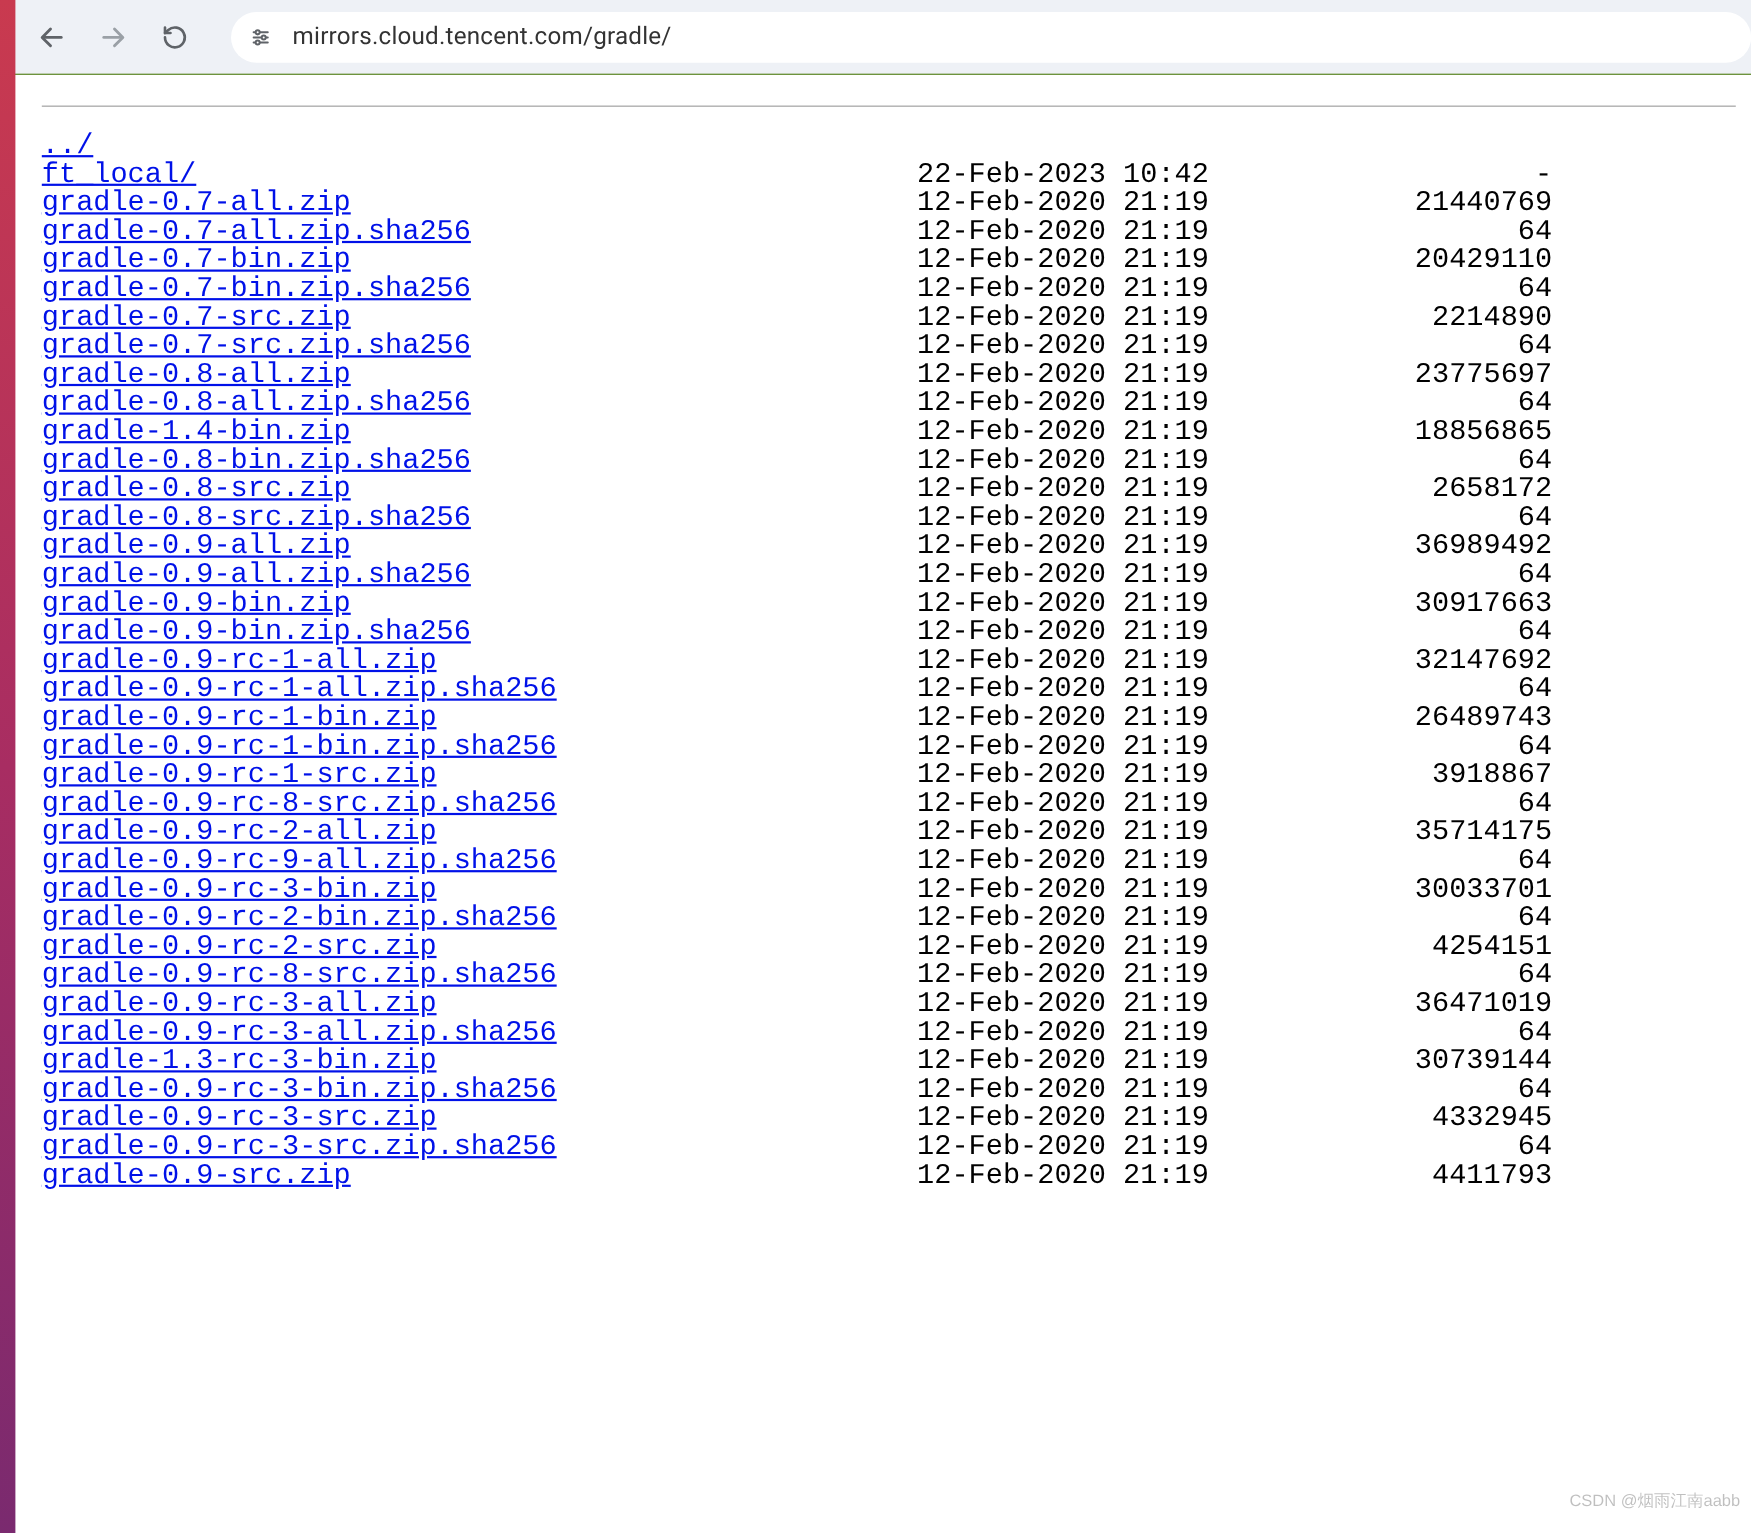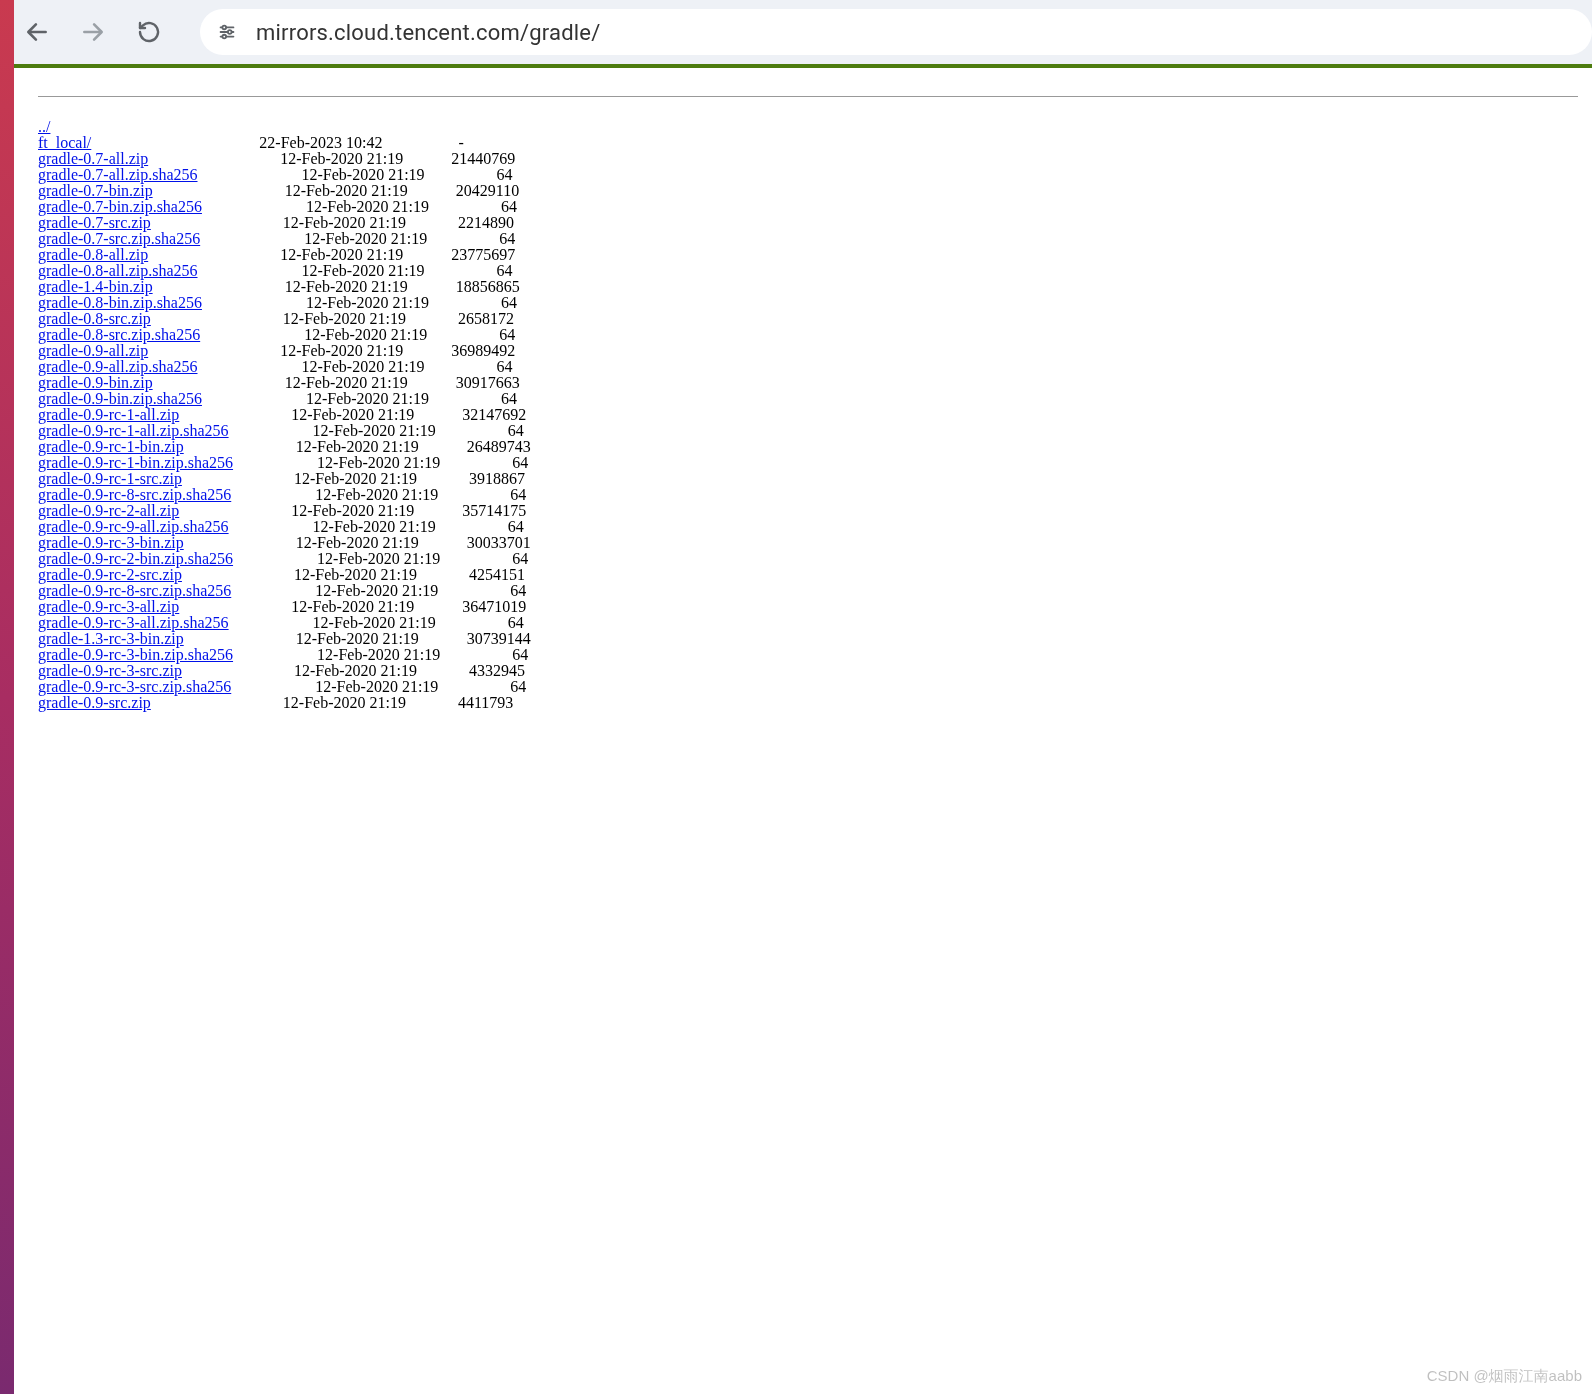--- a/index.html
+++ b/index.html
@@ -1,35 +1,35 @@
 <!DOCTYPE html>
 <html><head>
 <meta charset="utf-8">
 <style>
   * { box-sizing: border-box; }
   html, body { margin: 0; padding: 0; font-family: -apple-system, BlinkMacSystemFont, "Segoe UI", Roboto, sans-serif; }
   .window { width: 1592px; height: 1394px; background: #fff; position: relative; overflow: hidden; }
   .left-stripe { position: absolute; left: 0; top: 0; width: 14px; height: 100%;
                  background: linear-gradient(to bottom, #c93a4f 0%, #a82d62 50%, #7a2a6f 100%); }
   .browser-bar { height: 68px; background: #eef1f6; display: flex; align-items: center;
-                 padding-left: 12px; border-bottom: 4px solid #4d7c0f; }
+                 padding-left: 22px; border-bottom: 1px solid #4d7c0f; }
   .nav-btn { width: 50px; height: 50px; display: flex; align-items: center; justify-content: center;
              border-radius: 50%; margin-right: 6px; cursor: pointer; }
   .addr-wrap { flex: 1; height: 46px; background: #fff; border-radius: 24px; margin-left: 20px;
                display: flex; align-items: center; padding: 0 14px; }
   .site-icon { width: 26px; height: 26px; display: flex; align-items: center; justify-content: center;
                margin-right: 16px; }
   .addr-text { font-size: 22px; color: #333; font-weight: 400; letter-spacing: 0.2px; }
   .content { padding: 18px 14px 0 38px; }
   h1 { font-size: 48px; font-weight: 700; margin: 0 0 14px 0; letter-spacing: -0.5px; }
   hr { border: none; border-top: 1.5px solid #999; margin: 10px 0 22px 0; }
-  pre.listing { font-family: Liberation Serif, serif; font-size: 16px;
+  pre.listing { font-family: Liberation Mono, monospace; font-size: 26px;
                 line-height: 1.0; margin: 0; white-space: pre; }
   pre.listing a { color: #0011e8; text-decoration: underline; }
-  .watermark { position: absolute; right: 10px; bottom: 8px; font-size: 15px; color: rgba(0,0,0,0.25);
+  .watermark { position: absolute; right: 10px; bottom: 20px; font-size: 15px; color: rgba(0,0,0,0.25);
                font-family: sans-serif; }
 </style>
 </head>
 <body>
 
 <div class="window">
   <div class="left-stripe"></div>
 
   <div class="browser-bar">
     <div class="nav-btn">

